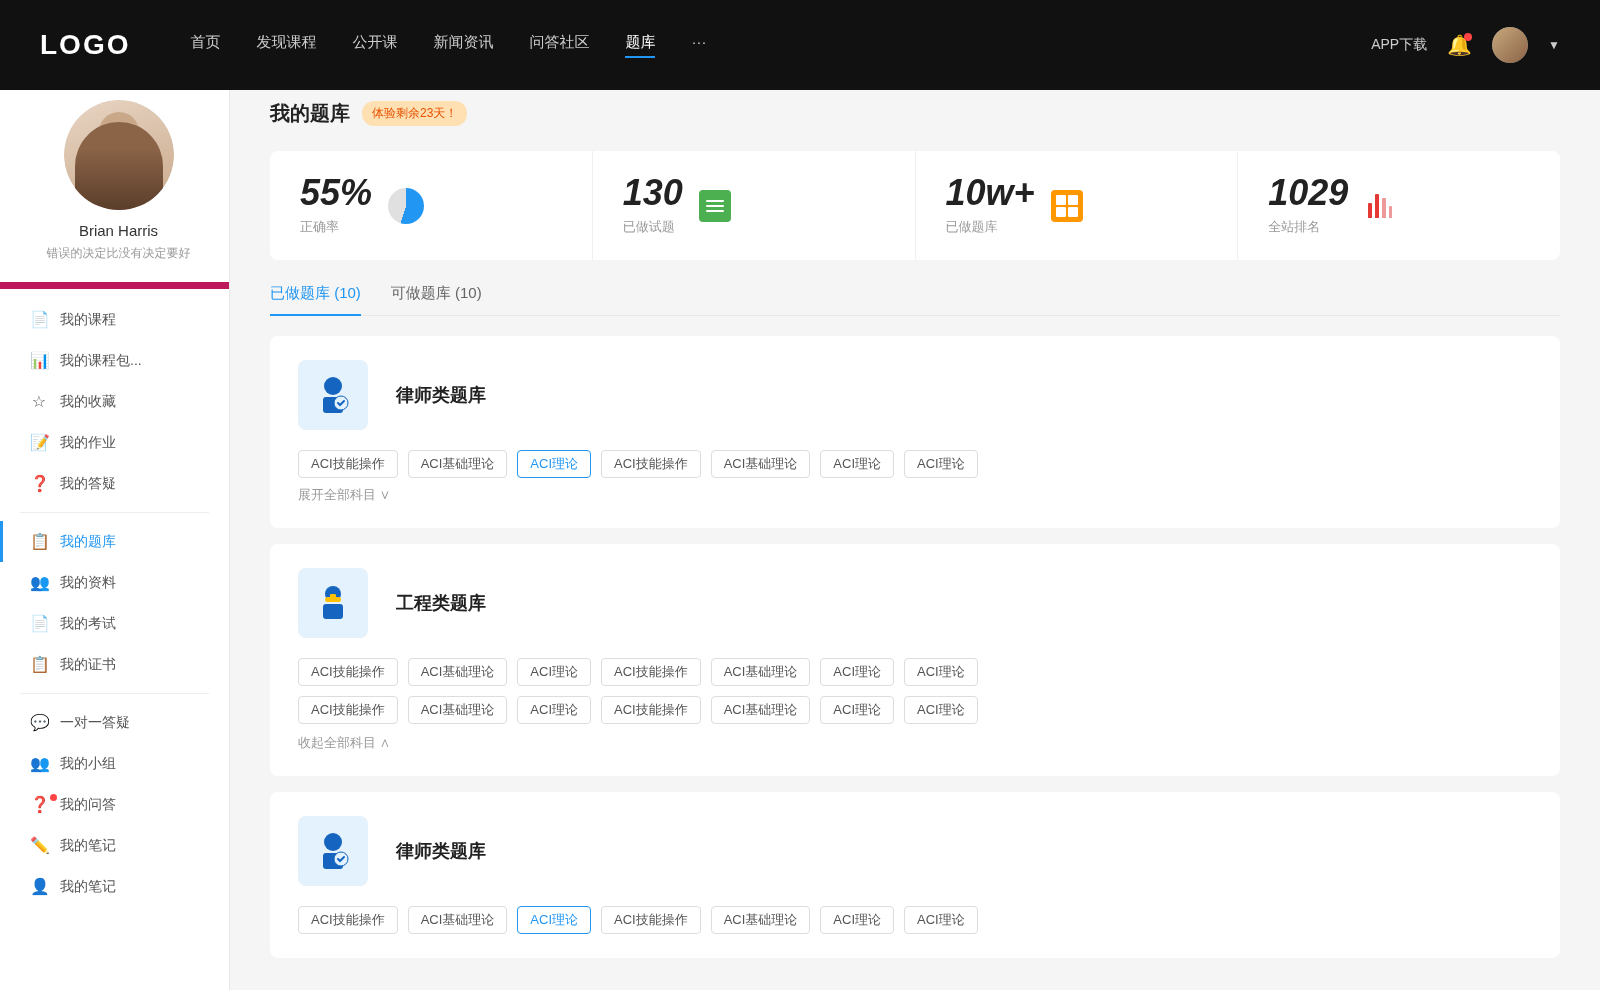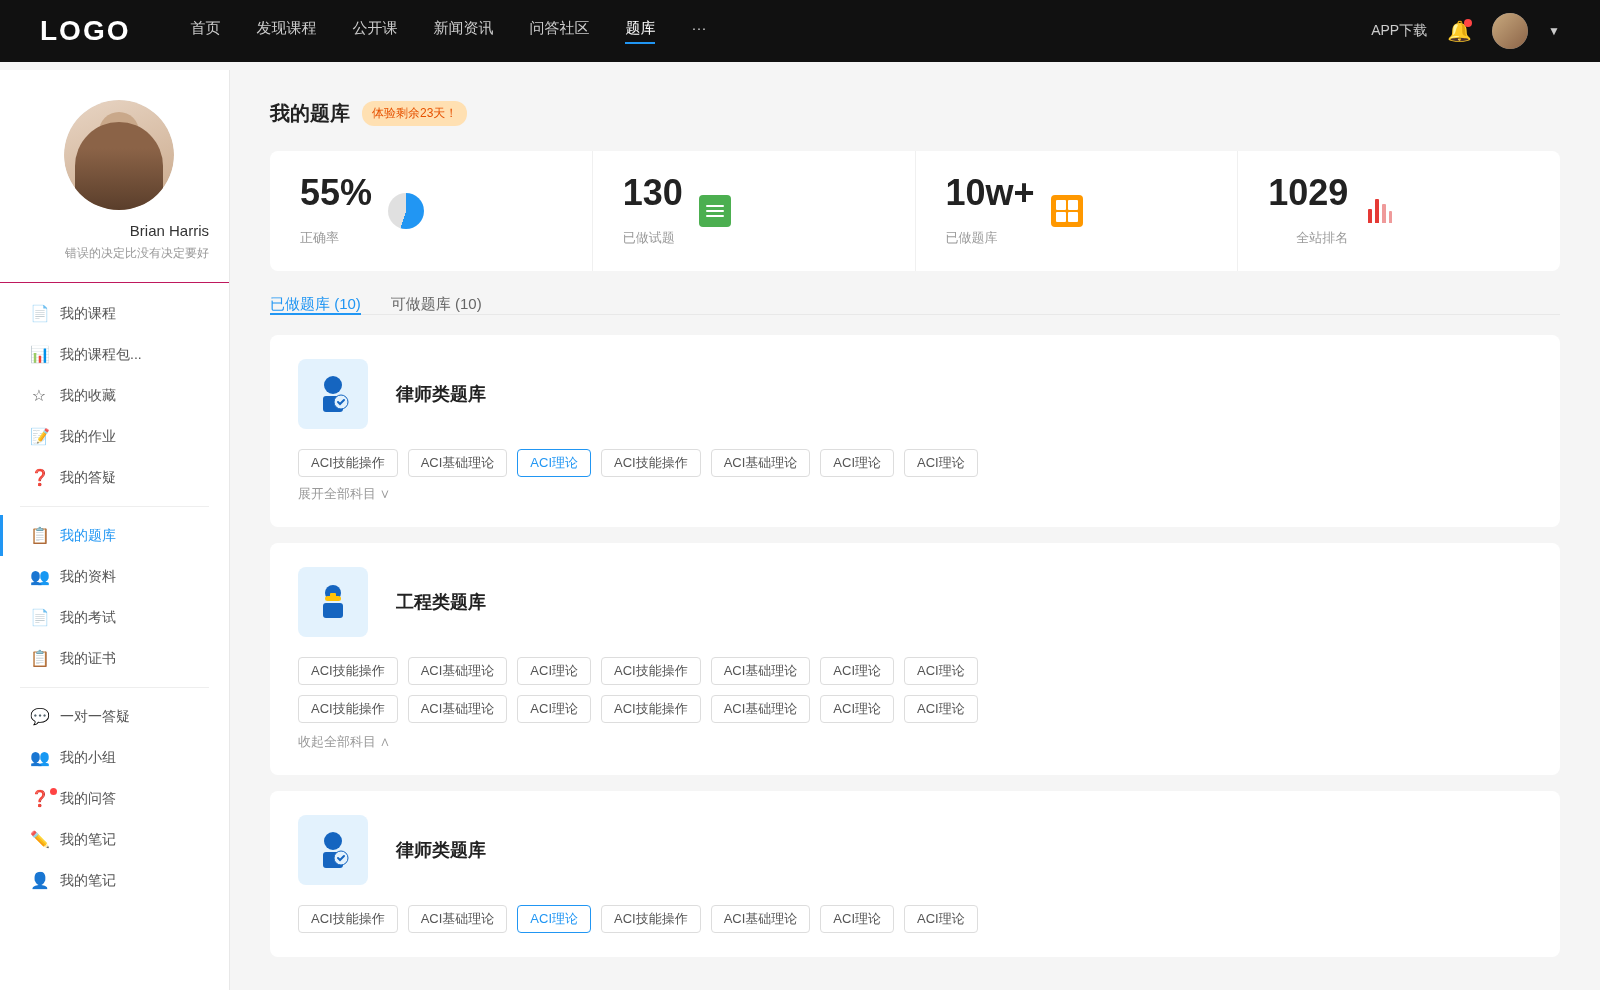--- a/index.html
+++ b/index.html
@@ -1,21 +1,21 @@
 <!DOCTYPE html>
 <html><head>
   <meta charset="utf-8">
   <style>
     * { box-sizing: border-box; margin: 0; padding: 0; }
     body { font-family: -apple-system, BlinkMacSystemFont, 'PingFang SC', 'Microsoft YaHei', sans-serif; background: #f5f5f5; color: #333; }
 
     
     .navbar {
       background: #111;
-      height: 62px;
+      height: 90px;
       display: flex;
       align-items: center;
       padding: 0 40px;
       position: fixed;
       top: 0; left: 0; right: 0;
       z-index: 100;
     }
     .navbar-logo {
       color: #fff;
       font-size: 28px;
@@ -85,23 +85,23 @@
 
     
     .sidebar {
       width: 230px;
       background: #fff;
       padding: 30px 0 20px 0;
       flex-shrink: 0;
       border-right: 1px solid #e8e8e8;
     }
     .sidebar-profile {
-      text-align: right;
+      text-align: center;
       padding: 0 20px 20px 28px;
-      border-bottom: 1px solid #be185d;
+      border-bottom: 7px solid #be185d;
     }
     .avatar-wrap {
       width: 110px; height: 110px;
       border-radius: 50%;
       background: #eee;
       margin: 0 auto 12px auto;
       overflow: hidden;
       position: relative;
     }
     .avatar-inner {
@@ -200,43 +200,45 @@
       overflow: hidden;
     }
     .stat-item {
       flex: 1;
       padding: 24px 30px;
       display: flex;
       align-items: center;
       gap: 16px;
       border-right: 1px solid #f0f0f0;
     }
-    .stat-item:last-child { border-right: none; text-align: right; }
+    .stat-item:last-child { border-right: none; }
     .stat-value {
       font-size: 36px;
       font-weight: 700;
       color: #222;
       line-height: 1;
-      margin-bottom: 18px;
+      margin-bottom: 7px;
+      font-style: italic;
     }
     .stat-label {
       font-size: 13px;
       color: #999;
     }
 
     
     .tabs {
       display: flex;
       gap: 30px;
       margin-bottom: 20px;
       border-bottom: 1px solid #e8e8e8;
     }
     .tab-item {
       font-size: 15px;
       color: #666;
+      padding-bottom: 12px;
       cursor: pointer;
       position: relative;
     }
     .tab-item.active {
       color: #2196F3;
       font-weight: 500;
     }
     .tab-item.active::after {
       content: '';
       position: absolute;

